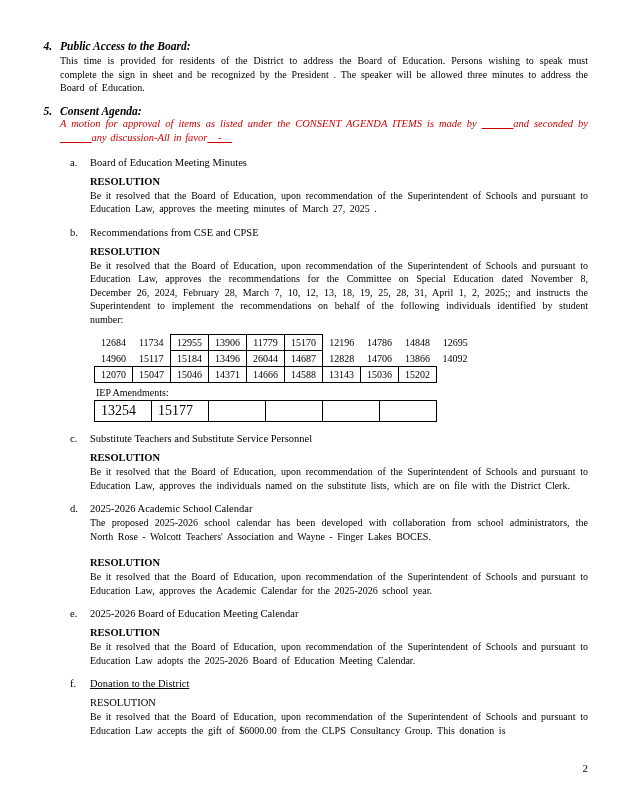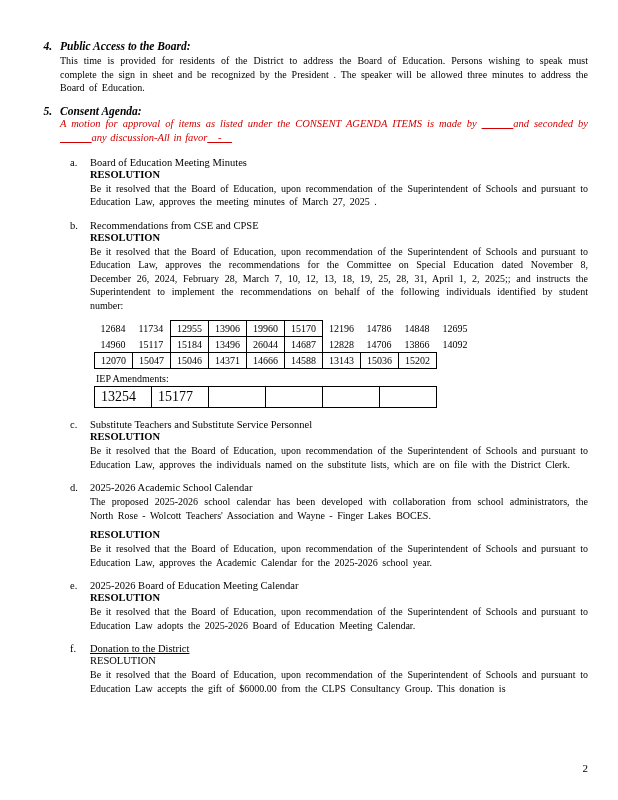--- a/index.html
+++ b/index.html
@@ -76,35 +76,35 @@
   }
   .sub-title {
     font-size: 10.5px;
   }
   .sub-title.ul {
     text-decoration: underline;
   }
   .res {
     font-size: 10.5px;
     font-weight: bold;
-    margin-top: 1px;
+    margin-top: 8px;
   }
   .res.plain {
     font-weight: normal;
   }
   table.idnums {
     border-collapse: collapse;
     margin-top: 8px;
     margin-left: 4px;
     font-size: 10px;
   }
   table.idnums td {
     border: 1px solid #000;
     padding: 2px 6px 2px 6px;
-    text-align: left;
+    text-align: center;
     white-space: nowrap;
     margin-left: 36px;
   }
   table.idnums td.noborder {
     border: none;
   }
   .iep-label {
     font-size: 10px;
     margin-top: 4px;
     margin-left: 6px;
@@ -167,21 +167,21 @@
       <div class="res">RESOLUTION</div>
       <div class="para">Be it resolved that the Board of Education, upon recommendation of the Superintendent of Schools and pursuant to Education Law, approves the recommendations for the Committee on Special Education dated November 8, December 26, 2024, February 28, March 7, 10, 12, 13, 18, 19, 25, 28, 31, April 1, 2, 2025;; and instructs the Superintendent to implement the recommendations on behalf of the following individuals identified by student number:</div>
 
       <table class="idnums">
         <tbody>
             <tr>
           <td class="noborder">12684</td>
           <td class="noborder">11734</td>
           <td>12955</td>
           <td>13906</td>
-          <td>19960</td>
+          <td>11779</td>
           <td>15170</td>
           <td class="noborder">12196</td>
           <td class="noborder">14786</td>
           <td class="noborder">14848</td>
           <td class="noborder">12695</td>
         </tr>
         <tr>
           <td class="noborder">14960</td>
           <td class="noborder">15117</td>
           <td>15184</td>

